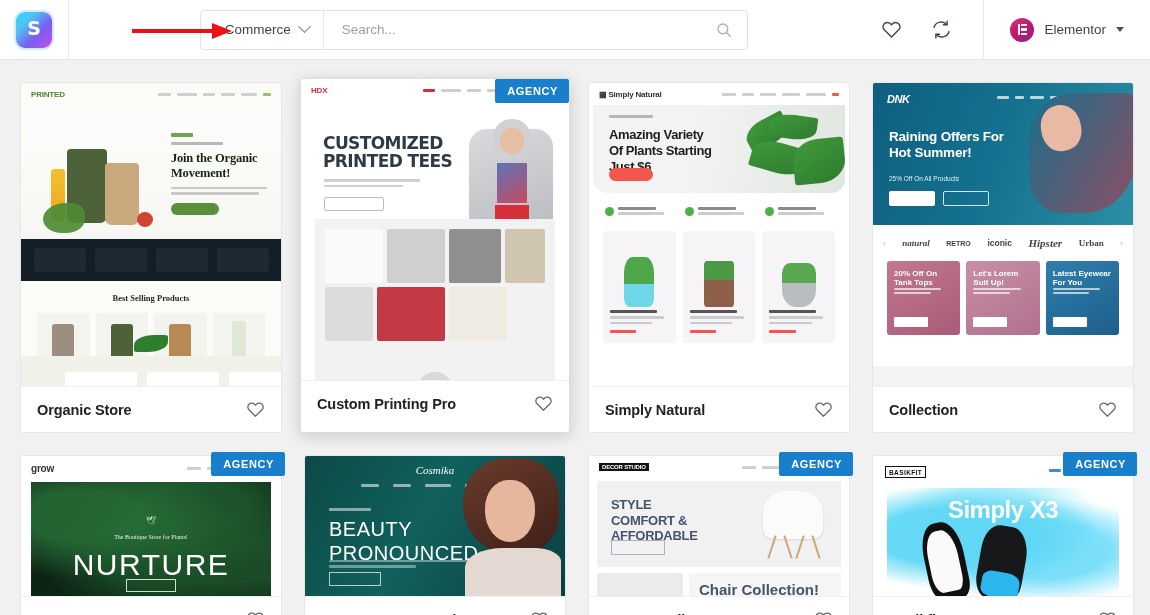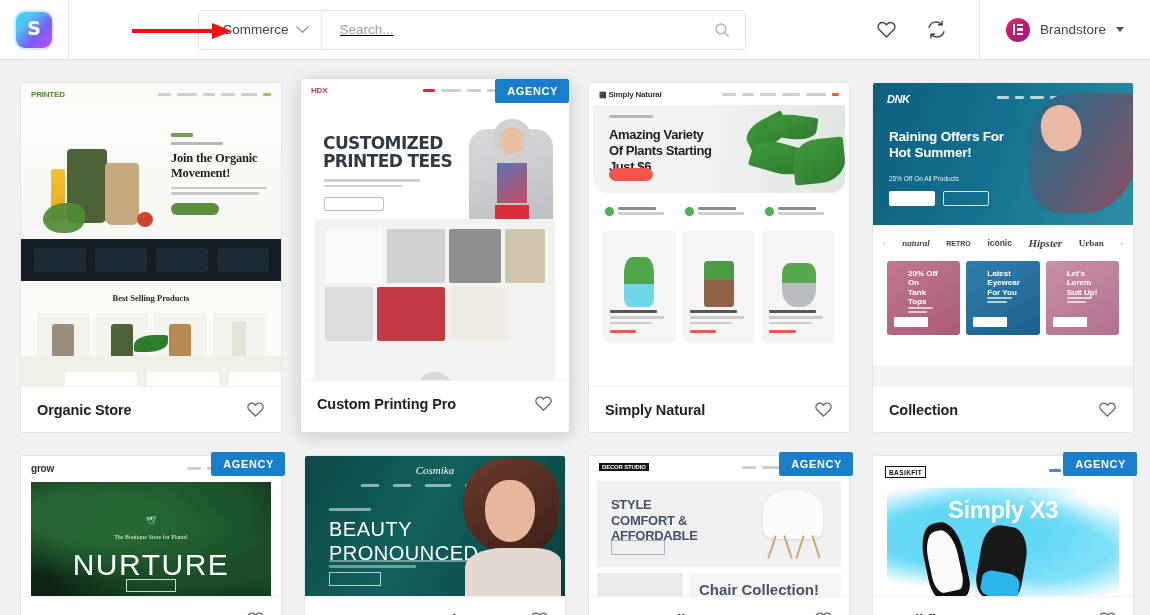--- a/index.html
+++ b/index.html
@@ -48,21 +48,20 @@
     height: 100%; padding: 0 14px 0 16px;
     border-right: 1px solid #e8e8e8; cursor: pointer;
     white-space: nowrap;
   }
   .cat-select .cat-label { font-size: 13.5px; color: #3f444b; font-weight: 400; }
   .chev { width: 9px; height: 9px; border-right: 1.6px solid #7a7f86; border-bottom: 1.6px solid #7a7f86;
           transform: rotate(45deg) translate(-2px,-2px); }
   .search-field {
     flex: 1; display: flex; align-items: center; height: 100%;
     padding: 0 14px 0 18px;
-    text-decoration: underline;
   }
   .search-field input {
     border: 0; outline: 0; width: 100%; font-size: 13.5px;
     color: #3f444b; font-family: "Liberation Sans", sans-serif; background: transparent;
   }
   .search-field input::placeholder { color: #9aa0a6; }
   .mag { width: 18px; height: 18px; flex: 0 0 18px; opacity: .55; }
 
   .header-actions { display: flex; align-items: center; gap: 26px; padding-right: 30px; }
   .ico-btn { width: 24px; height: 24px; display: flex; align-items: center; justify-content: center; cursor: pointer; }
@@ -209,21 +208,21 @@
   .s4 .b1 { width:46px; height:15px; background:#fff; border-radius:2px; }
   .s4 .b2 { width:46px; height:15px; border:1px solid #cfe6ee; border-radius:2px; }
   .s4 .woman { position:absolute; right:0; top:0; width:122px; height:142px; }
   .s4 .hair { position:absolute; right:-4px; top:10px; width:108px; height:120px; background:linear-gradient(120deg,#1b6e8c,#8d4f63); border-radius:40% 10% 50% 30%; }
   .s4 .fc { position:absolute; right:52px; top:22px; width:40px; height:46px; background:#e8b9a3; border-radius:48% 48% 45% 45%; transform:rotate(-12deg); }
   .s4 .brands { display:flex; align-items:center; justify-content:space-between; padding:12px 10px 8px; }
   .s4 .bl { font-size:8px; font-weight:800; color:#444; }
   .s4 .bl.script { font-family:"Liberation Serif", serif; font-style:italic; font-weight:700; }
   .s4 .arr { font-size:8px; color:#aaa; }
   .s4 .promos { display:flex; gap:6px; padding:4px 14px 0; }
-  .s4 .pr { flex:1; height:74px; border-radius:3px; position:relative; overflow:hidden; padding:8px 21px; }
+  .s4 .pr { flex:1; height:74px; border-radius:3px; position:relative; overflow:hidden; padding:8px 7px; }
   .s4 .pr h6 { font-size:8px; line-height:1.18; color:#fff; font-weight:700; }
   .s4 .pr .l { margin-top:4px; }
   .s4 .pr .l i { display:block; height:2px; background:rgba(255,255,255,.65); border-radius:1px; margin-bottom:2px; }
   .s4 .pr .sb { position:absolute; left:7px; bottom:8px; width:34px; height:10px; background:#fff; border-radius:1px; }
   .s4 .botstrip { position:absolute; left:0; right:0; bottom:0; height:20px; background:#f3f3f3; }
 
   
   .s5 { background:#fff; }
   .s5 .dark { position:absolute; left:10px; right:10px; top:26px; bottom:0; background:#0d2415; overflow:hidden; }
   .s5 .fronds { position:absolute; inset:0; background:
@@ -340,21 +339,21 @@
     <div class="avatar">
       <span class="emark">
         <span class="ebar"></span>
         <span class="erows">
             <i class="erow"></i>
             <i class="erow"></i>
             <i class="erow"></i>
           </span>
       </span>
     </div>
-    <span class="account-name">Brandstore</span>
+    <span class="account-name">Elementor</span>
     <span class="caret-down"></span>
   </div>
 </div>
 
 <div class="grid-wrap">
   <div class="grid">
 
     <div class="card">
       <div class="thumb">
         <div class="site s1">
@@ -626,22 +625,22 @@
             <span class="arr">‹</span>
             <span class="bl script" style="font-size:9px">natural</span>
             <span class="bl" style="font-size:7px">RETRO</span>
             <span class="bl" style="font-size:8.5px">iconic</span>
             <span class="bl script" style="font-size:11px">Hipster</span>
             <span class="bl" style="font-family:'Liberation Serif',serif;font-size:9px">Urban</span>
             <span class="arr">›</span>
           </div>
           <div class="promos">
             <div class="pr" style="background:linear-gradient(150deg,#c2768f,#a85c79)"><h6>20% Off On<br>Tank Tops</h6><span class="l"><i style="width:80%"></i><i style="width:62%"></i></span><span class="sb"></span></div>
+            <div class="pr" style="background:linear-gradient(150deg,#c98fa7,#b0718e)"><h6>Let's Lorem<br>Suit Up!</h6><span class="l"><i style="width:80%"></i><i style="width:62%"></i></span><span class="sb"></span></div>
             <div class="pr" style="background:linear-gradient(150deg,#2f7fae,#1d5f8c)"><h6>Latest Eyewear<br>For You</h6><span class="l"><i style="width:80%"></i><i style="width:62%"></i></span><span class="sb"></span></div>
-            <div class="pr" style="background:linear-gradient(150deg,#c98fa7,#b0718e)"><h6>Let's Lorem<br>Suit Up!</h6><span class="l"><i style="width:80%"></i><i style="width:62%"></i></span><span class="sb"></span></div>
           </div>
           <div class="botstrip"></div>
         </div>
       </div>
       <div class="card-foot">
         <span class="card-title">Collection</span>
         <svg class="fav" viewBox="0 0 24 24" fill="none" stroke="#333" stroke-width="1.6">
           <path d="M12 20.5 3.8 12.4a4.9 4.9 0 0 1 0-7 4.9 4.9 0 0 1 7 0l1.2 1.2 1.2-1.2a4.9 4.9 0 0 1 7 0 4.9 4.9 0 0 1 0 7z"></path>
         </svg>
       </div>

